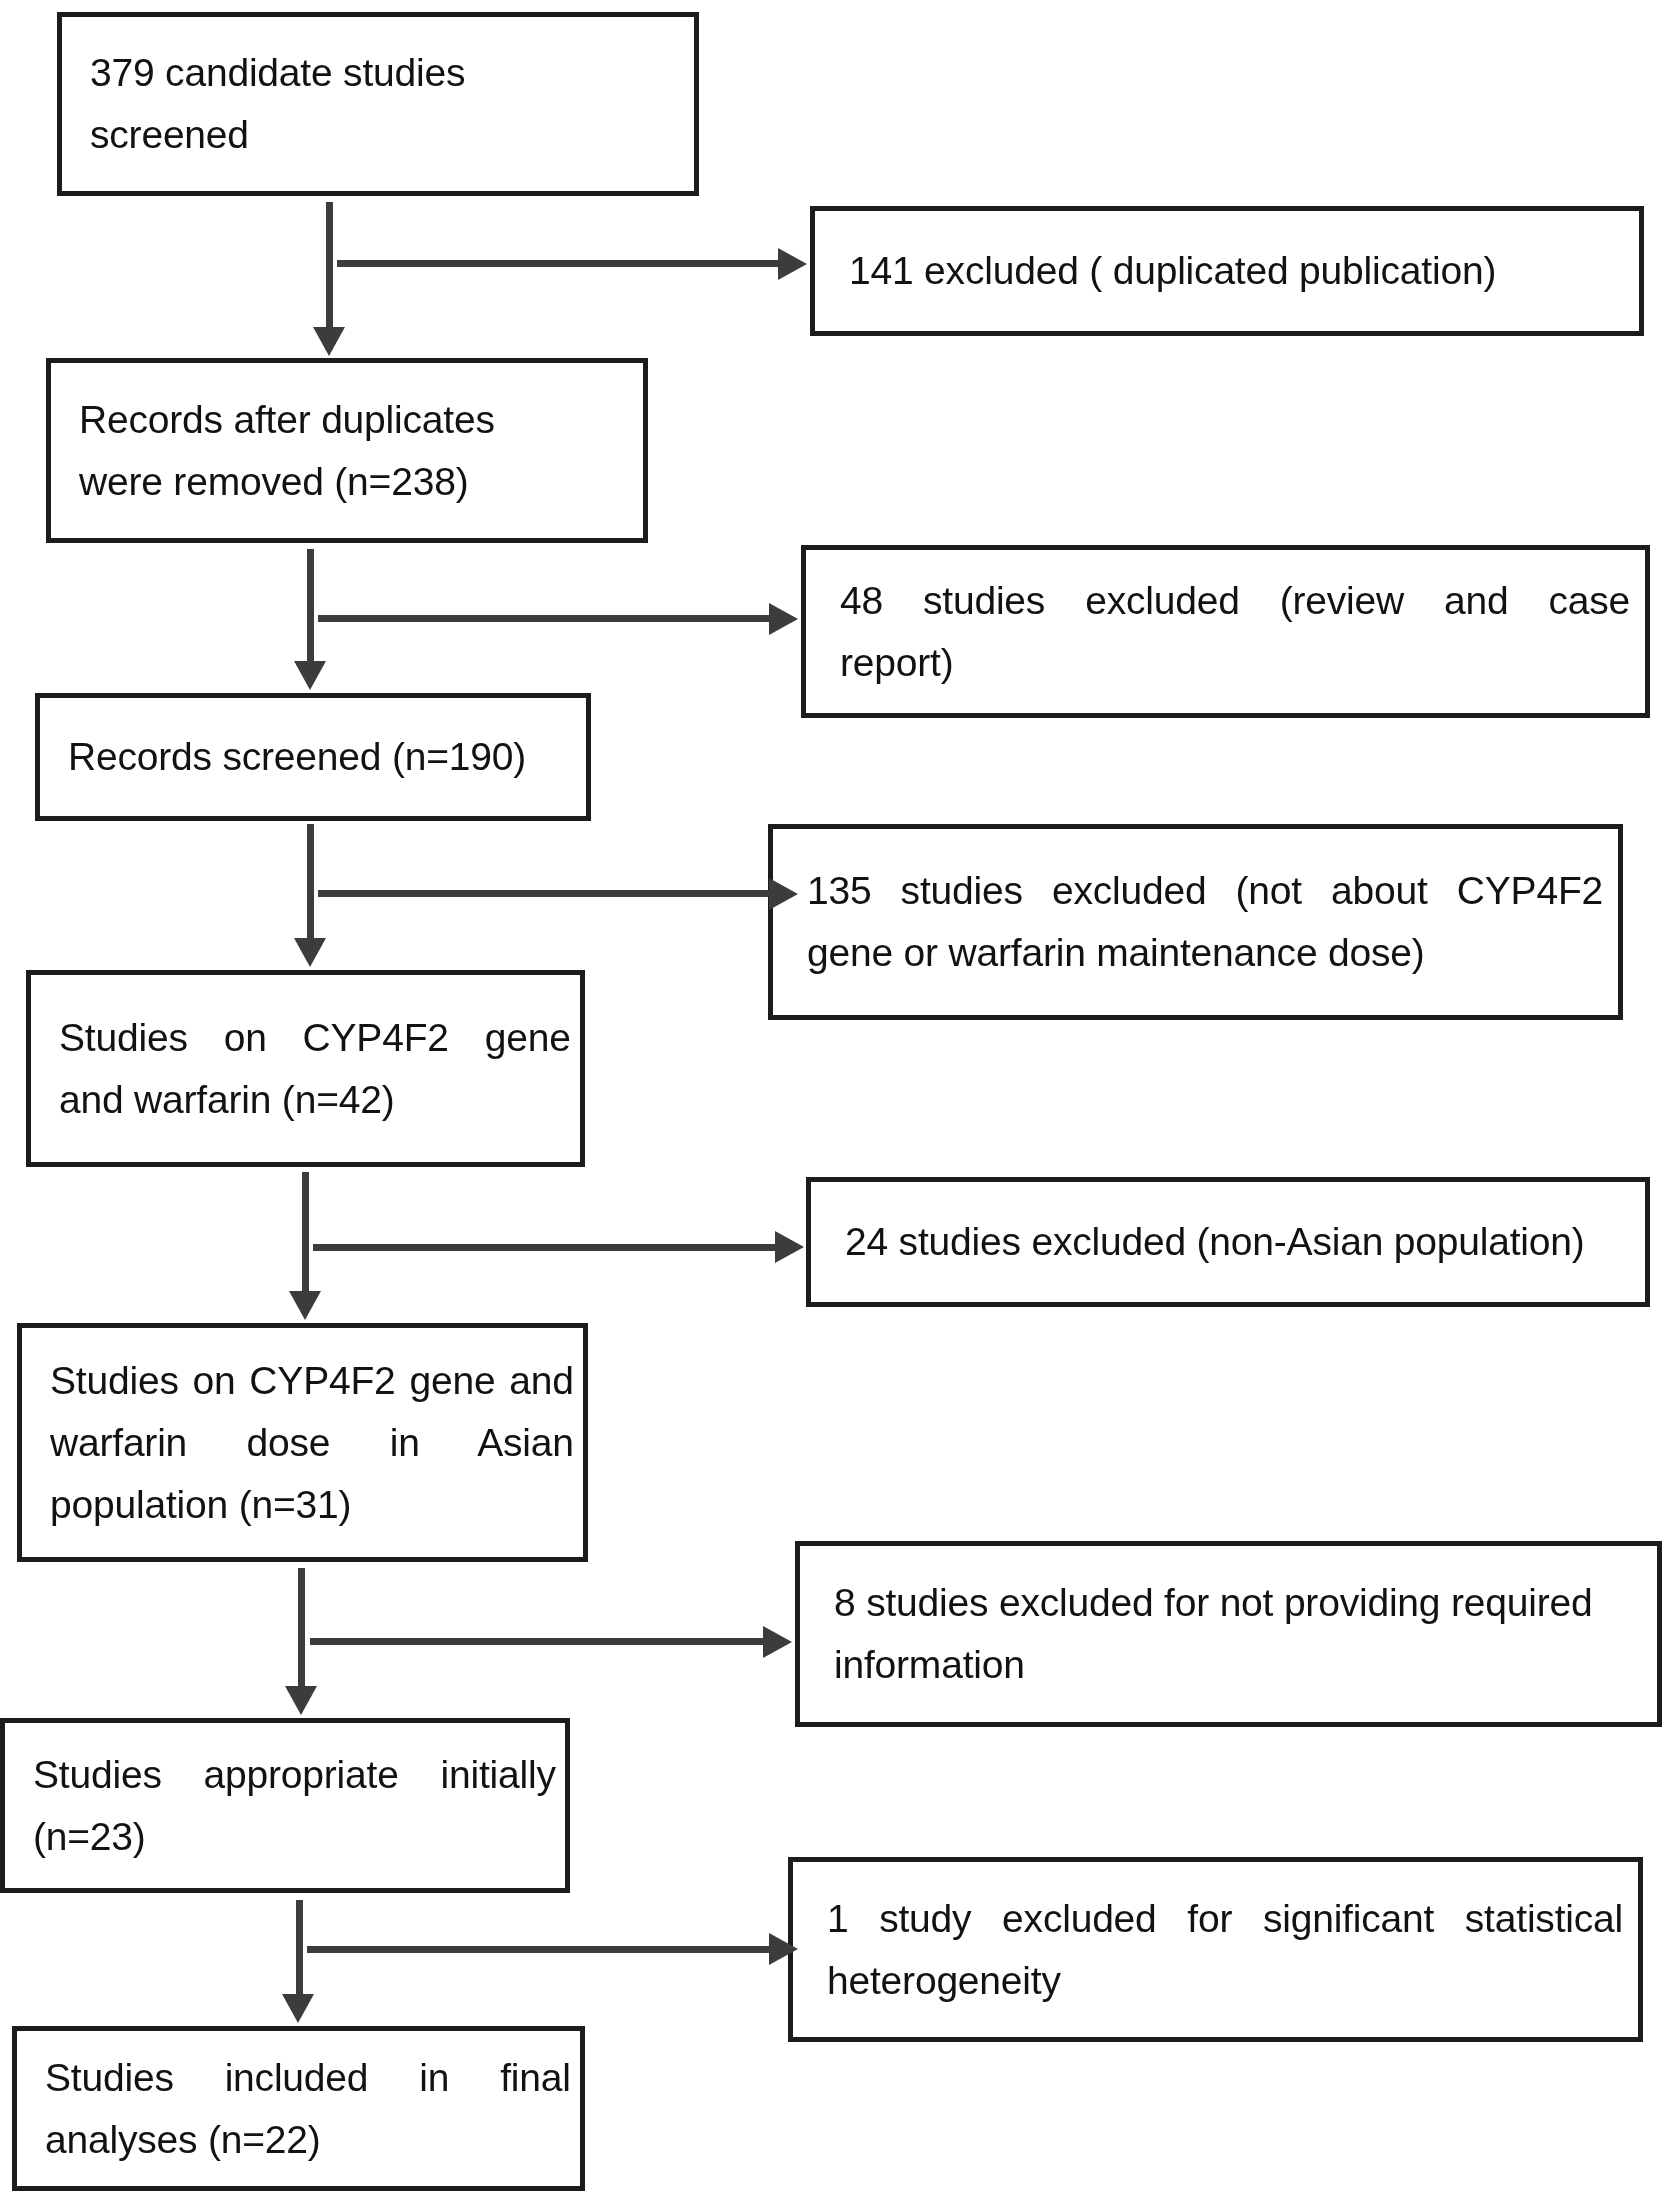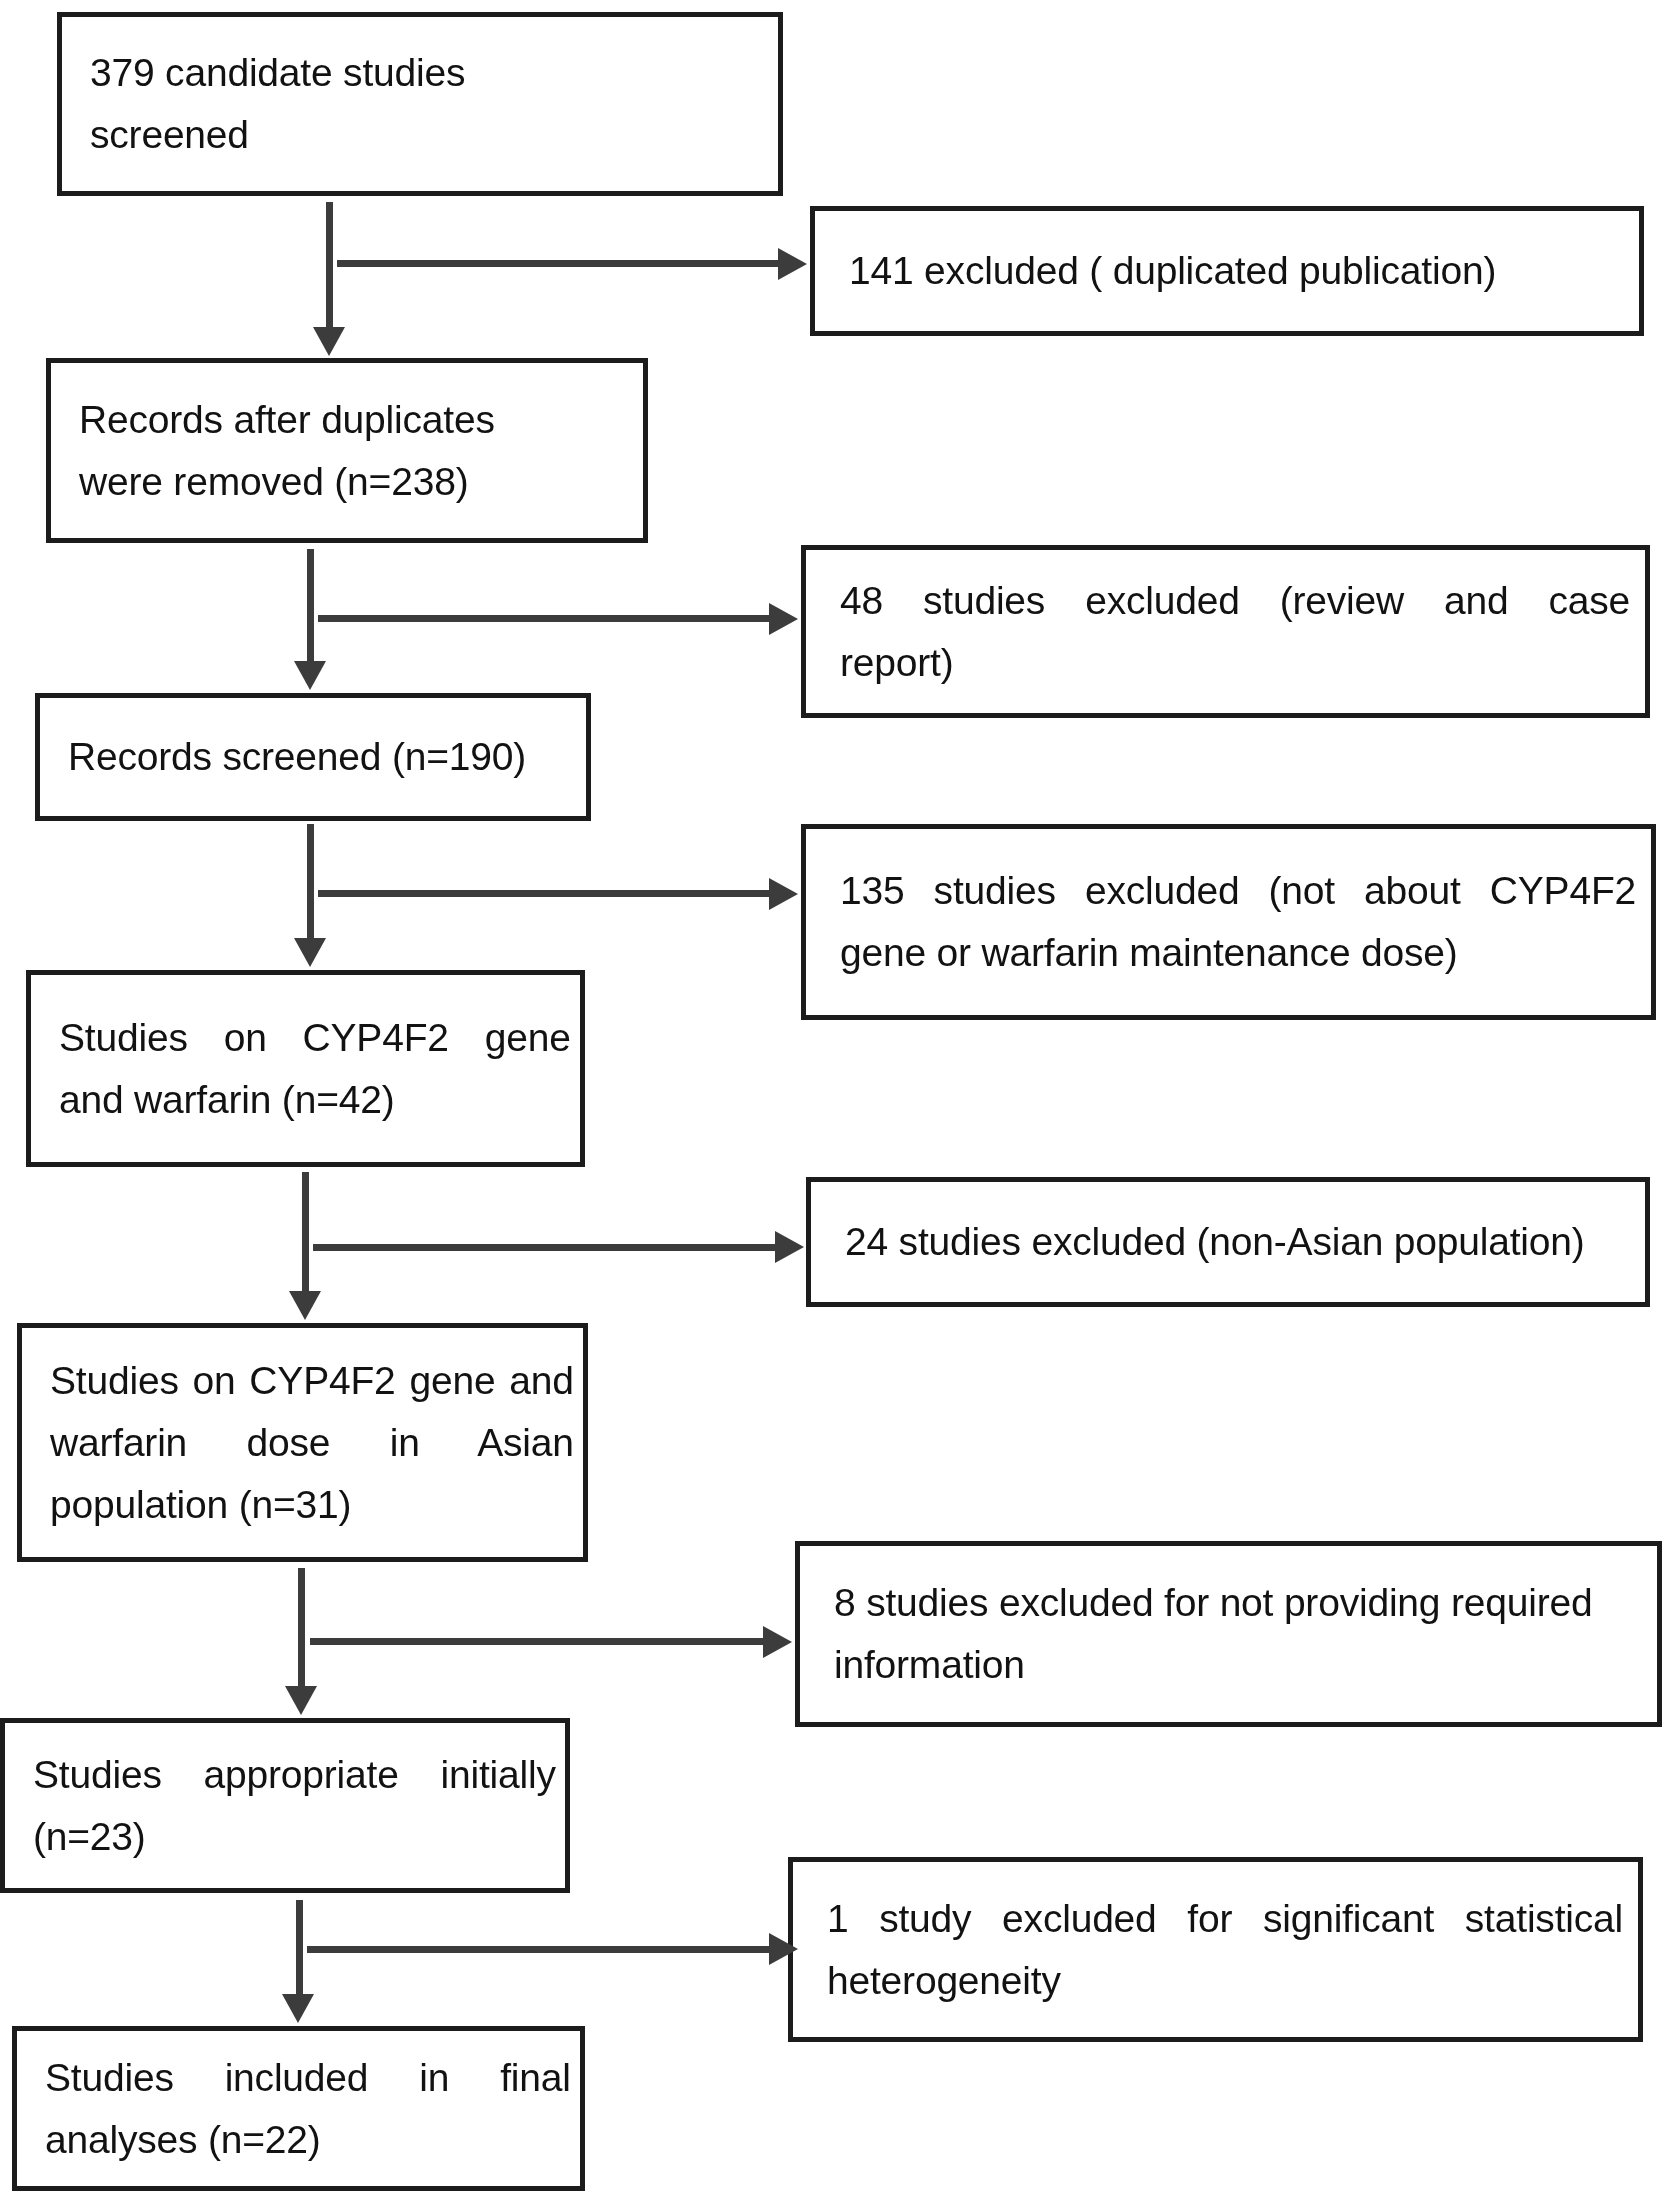--- a/index.html
+++ b/index.html
@@ -50,21 +50,21 @@
     border-top:16px solid transparent;
     border-bottom:16px solid transparent;
     border-left:29px solid #3c3c3c;
   }
 </style>
 </head>
 <body>
 
 <div class="page">
 
-  <div class="box" style="left:57px;top:12px;width:726px;height:184px">
+  <div class="box" style="left:57px;top:12px;width:642px;height:184px">
     <div class="line">379 candidate studies</div>
     <div class="line">screened</div>
   </div>
 
   <div class="box" style="left:46px;top:358px;width:602px;height:185px">
     <div class="line">Records after duplicates</div>
     <div class="line">were removed (n=238)</div>
   </div>
 
   <div class="box" style="left:35px;top:693px;width:556px;height:128px">
@@ -94,21 +94,21 @@
 
   <div class="box right" style="left:810px;top:206px;width:834px;height:130px">
     <div class="line">141 excluded ( duplicated publication)</div>
   </div>
 
   <div class="box right" style="left:801px;top:545px;width:849px;height:173px">
     <div class="line jl">48 studies excluded (review and case</div>
     <div class="line">report)</div>
   </div>
 
-  <div class="box right" style="left:801px;top:824px;width:855px;height:196px">
+  <div class="box right" style="left:768px;top:824px;width:855px;height:196px">
     <div class="line jl">135 studies excluded (not about CYP4F2</div>
     <div class="line">gene or warfarin maintenance dose)</div>
   </div>
 
   <div class="box right" style="left:806px;top:1177px;width:844px;height:130px">
     <div class="line">24 studies excluded (non-Asian population)</div>
   </div>
 
   <div class="box right" style="left:795px;top:1541px;width:867px;height:186px">
     <div class="line">8 studies excluded for not providing required</div>

